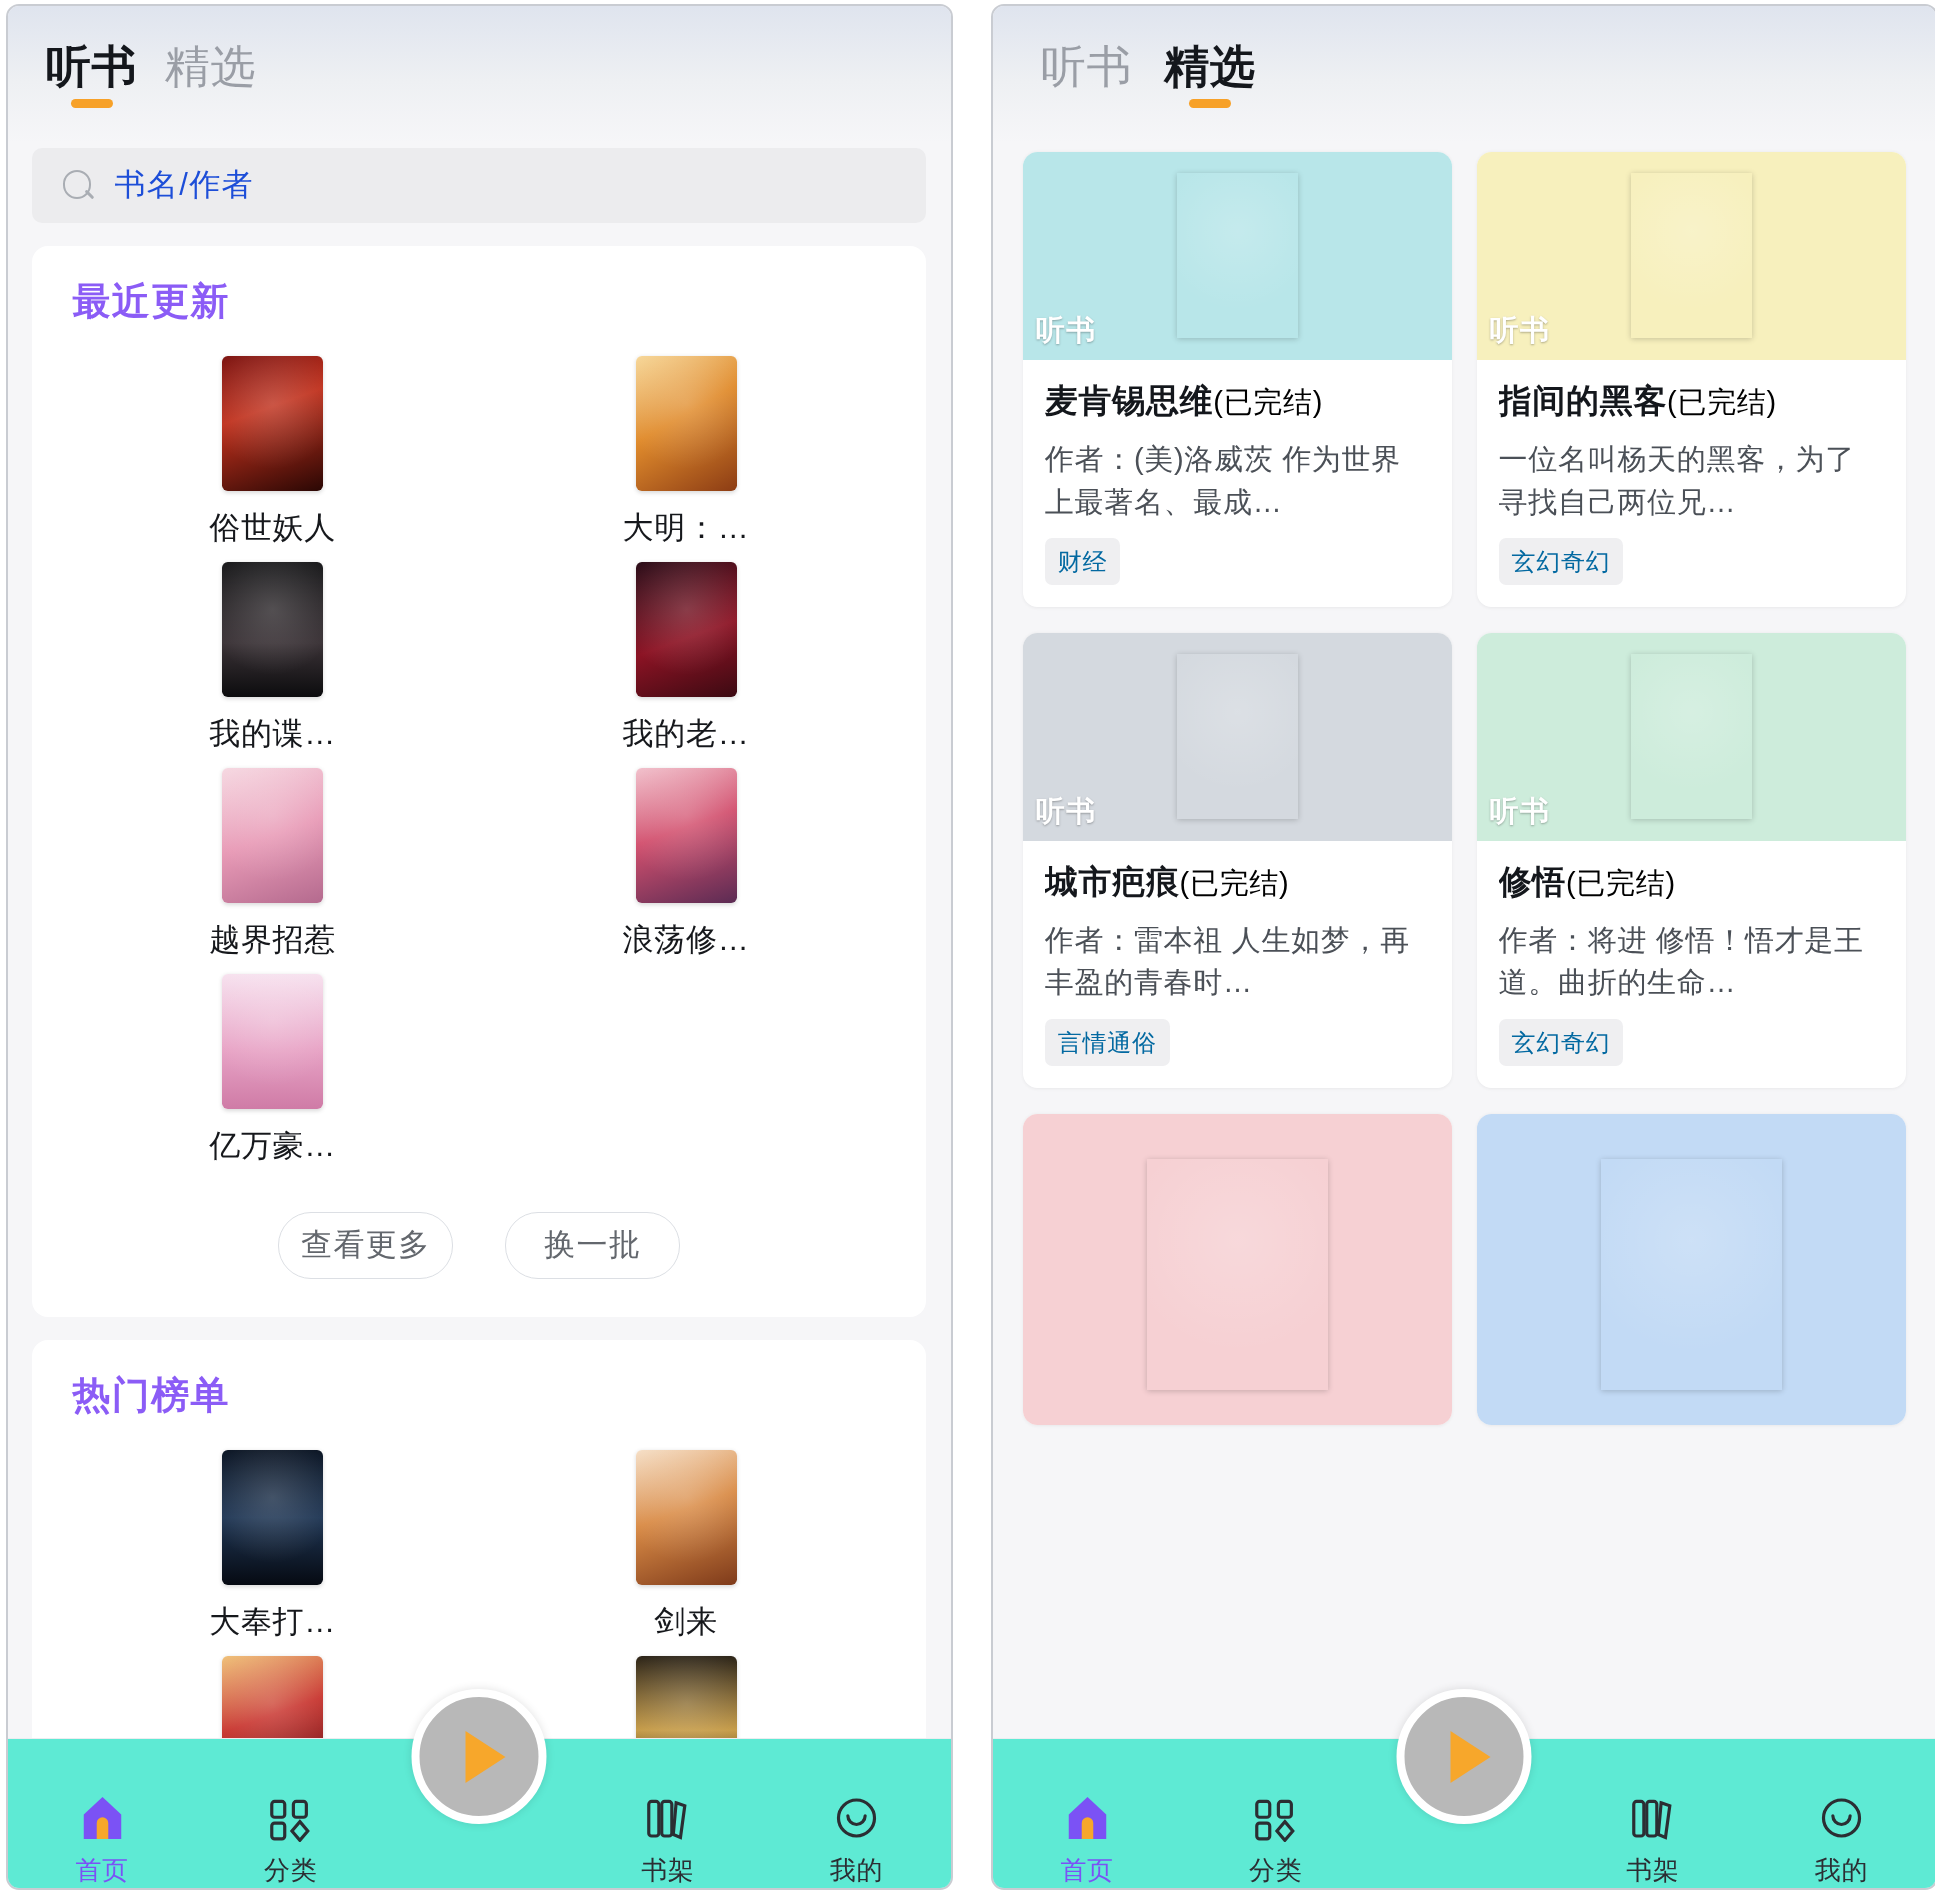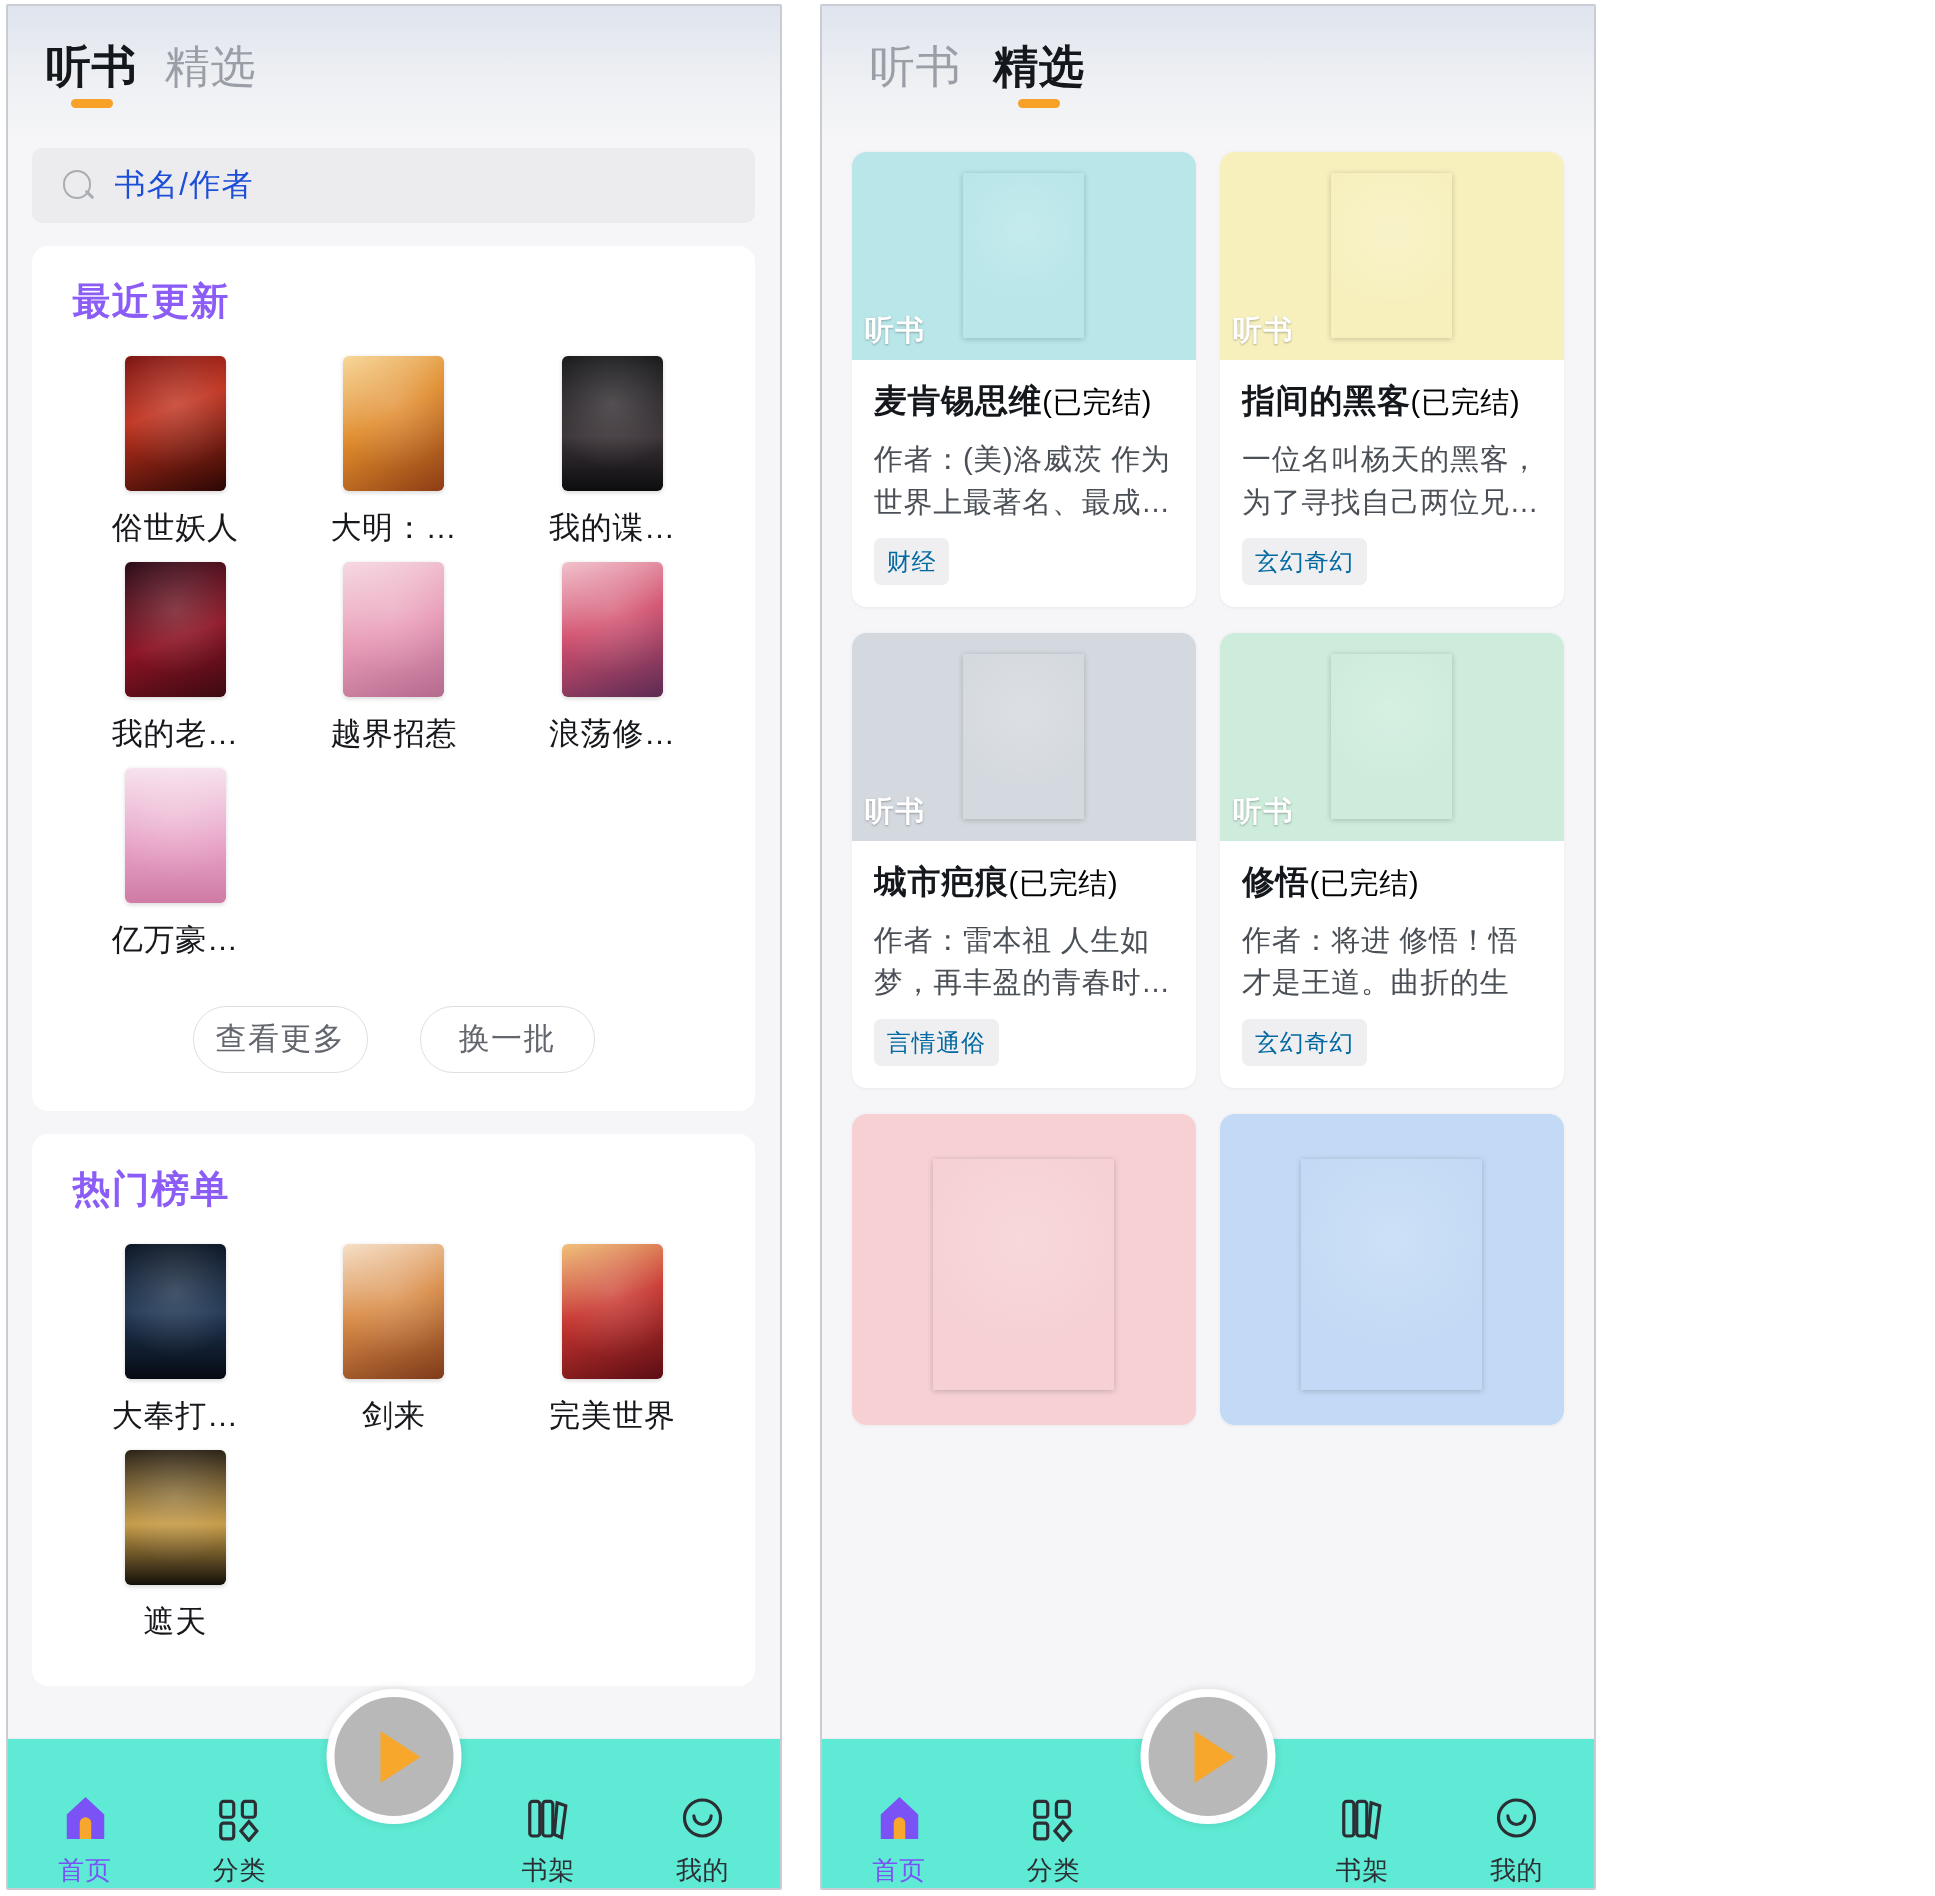--- a/index.html
+++ b/index.html
@@ -7,23 +7,23 @@
     width: 1936px; height: 1896px;
     background: #ffffff;
     font-family: "Liberation Sans", "DejaVu Sans", sans-serif;
     overflow: hidden;
   }
   .stage { position: relative; width: 1936px; height: 1896px; display: flex; gap: 22px; padding: 4.3px 0 0 0;}
 
   
   .phone {
     position: relative;
-    width: 776px; height: 1886px;
+    width: 947px; height: 1886px;
     border: 2.2px solid #c9ccd2;
-    border-radius: 2px;
+    border-radius: 13px;
     background: #f6f6f8;
     overflow: hidden;
     flex: none;
   }
   .phone.left { margin-left: 5.8px; }
   .phone.right { margin-left: 16px; }
 
   
   .hdr {
     position: relative;
@@ -71,21 +71,21 @@
     background: #ffffff;
     border-radius: 16px;
     padding: 30px 0 0 0;
   }
   .panel-title {
     font-size: 38px; font-weight: 700; color: #8b5cf6;
     padding-left: 40px; letter-spacing: 1.4px;
   }
   .grid {
     display: grid;
-    grid-template-columns: repeat(3, 1fr);
+    grid-template-columns: repeat(2, 1fr);
     gap: 13px 3px;
     padding: 29px 35px 0 35px;
   }
   .bookcell { display: flex; flex-direction: column; align-items: center; }
   .cover {
     width: 101px; height: 135px;
     border-radius: 5.8px;
     overflow: hidden;
     position: relative;
     box-shadow: 0 1.4px 4.3px rgba(0,0,0,.15);

